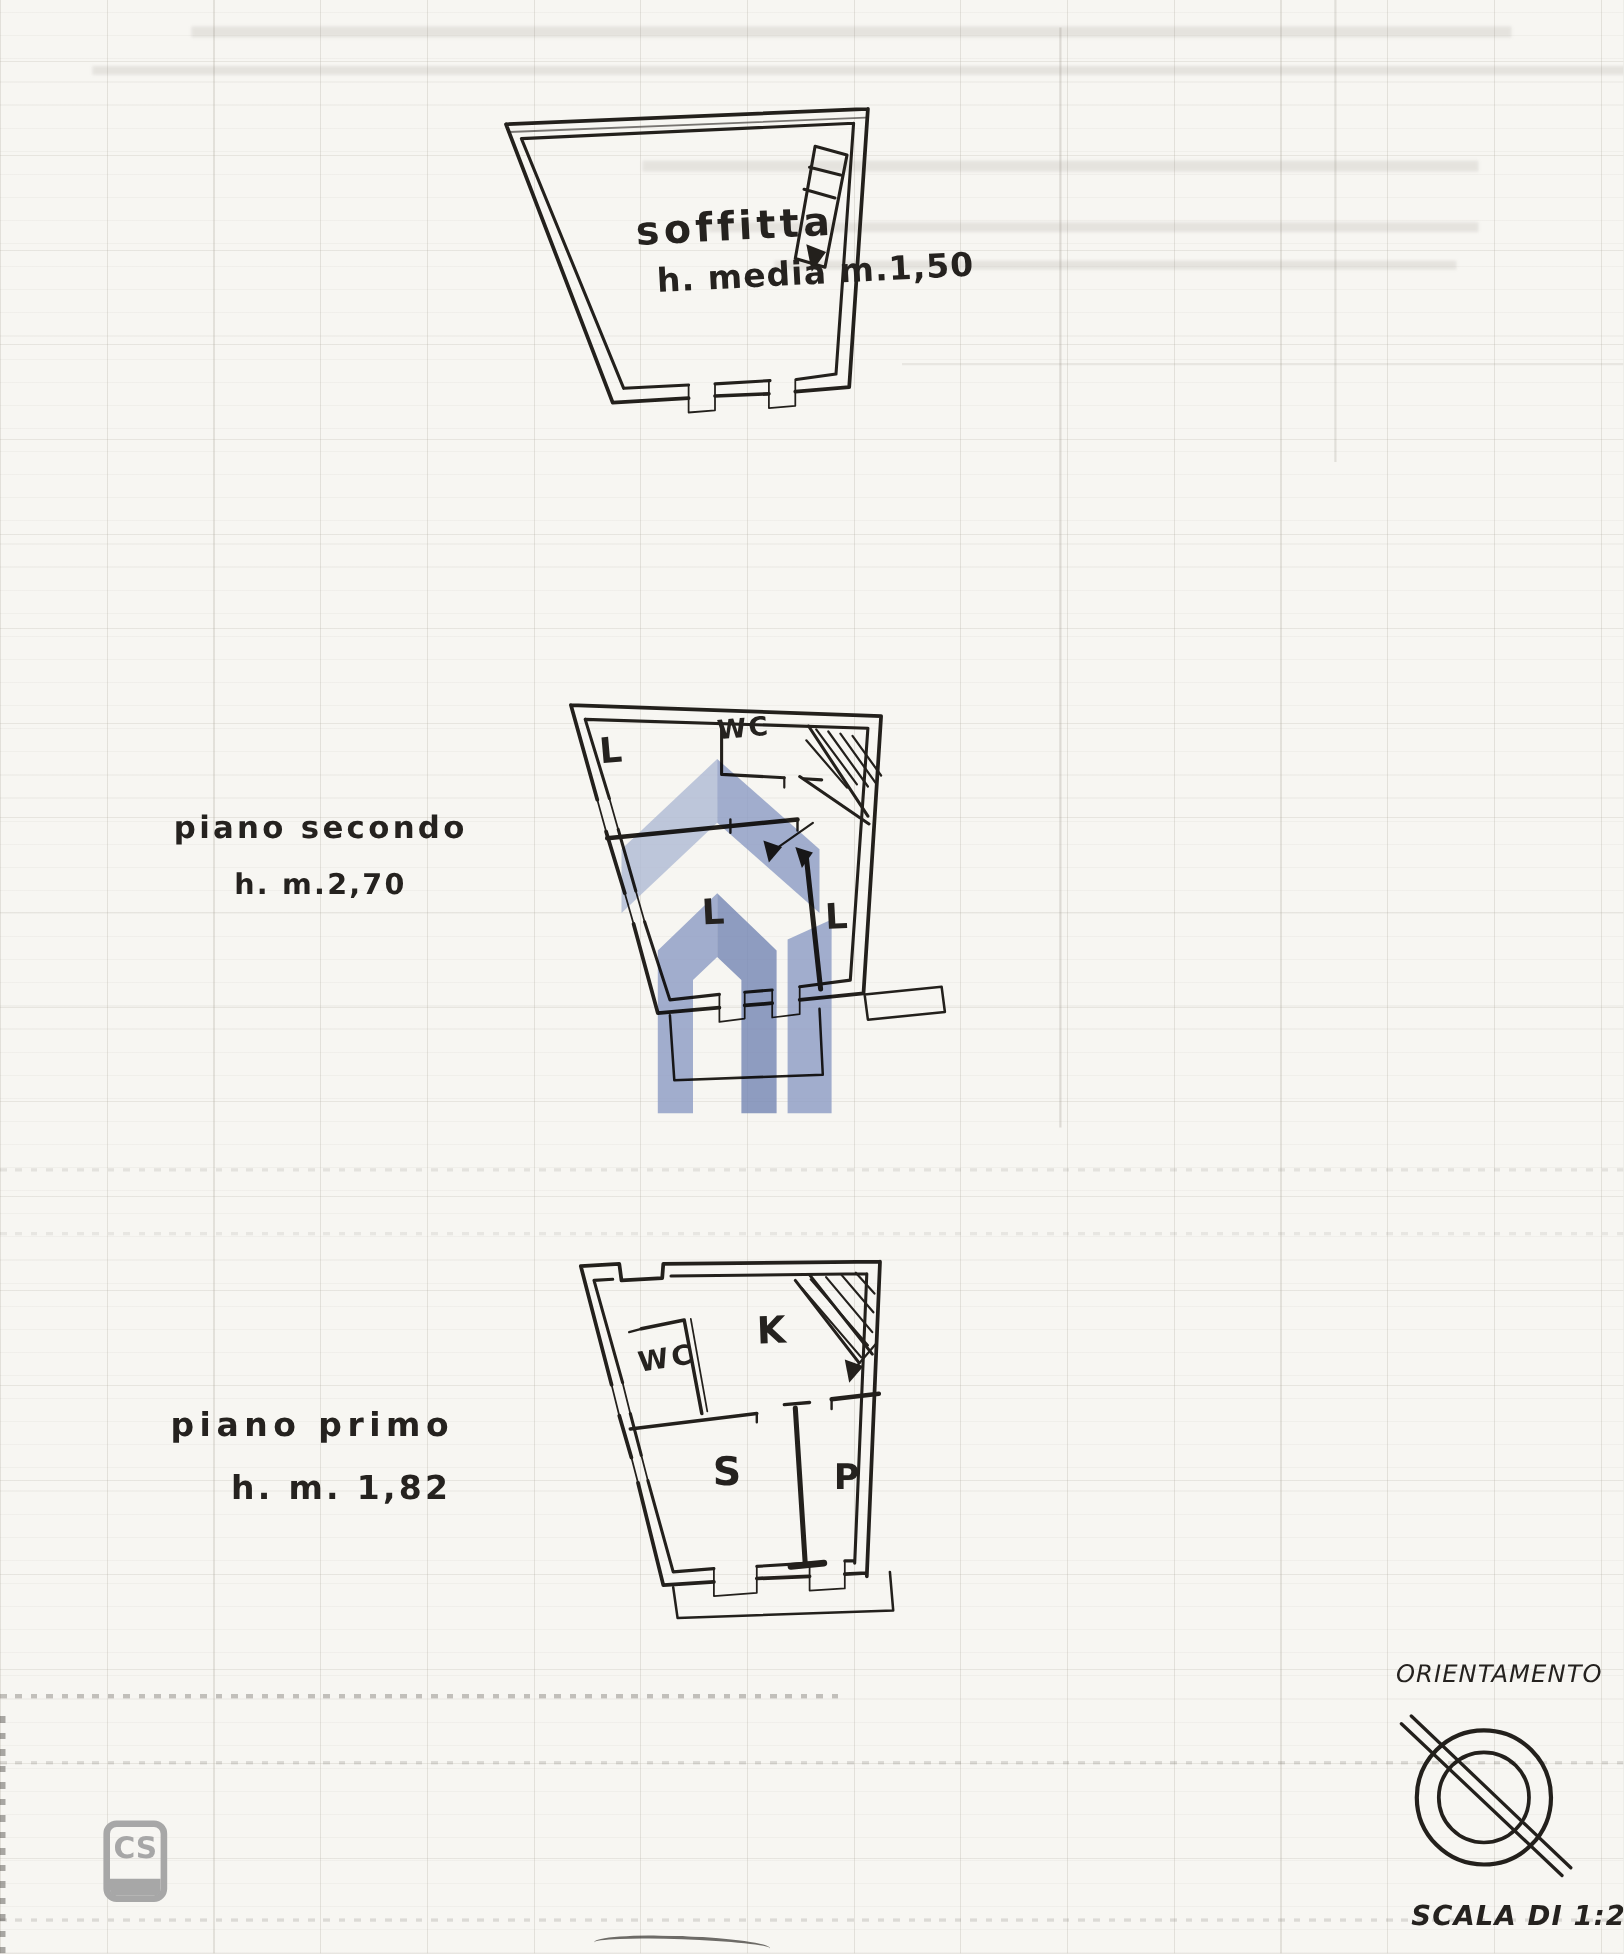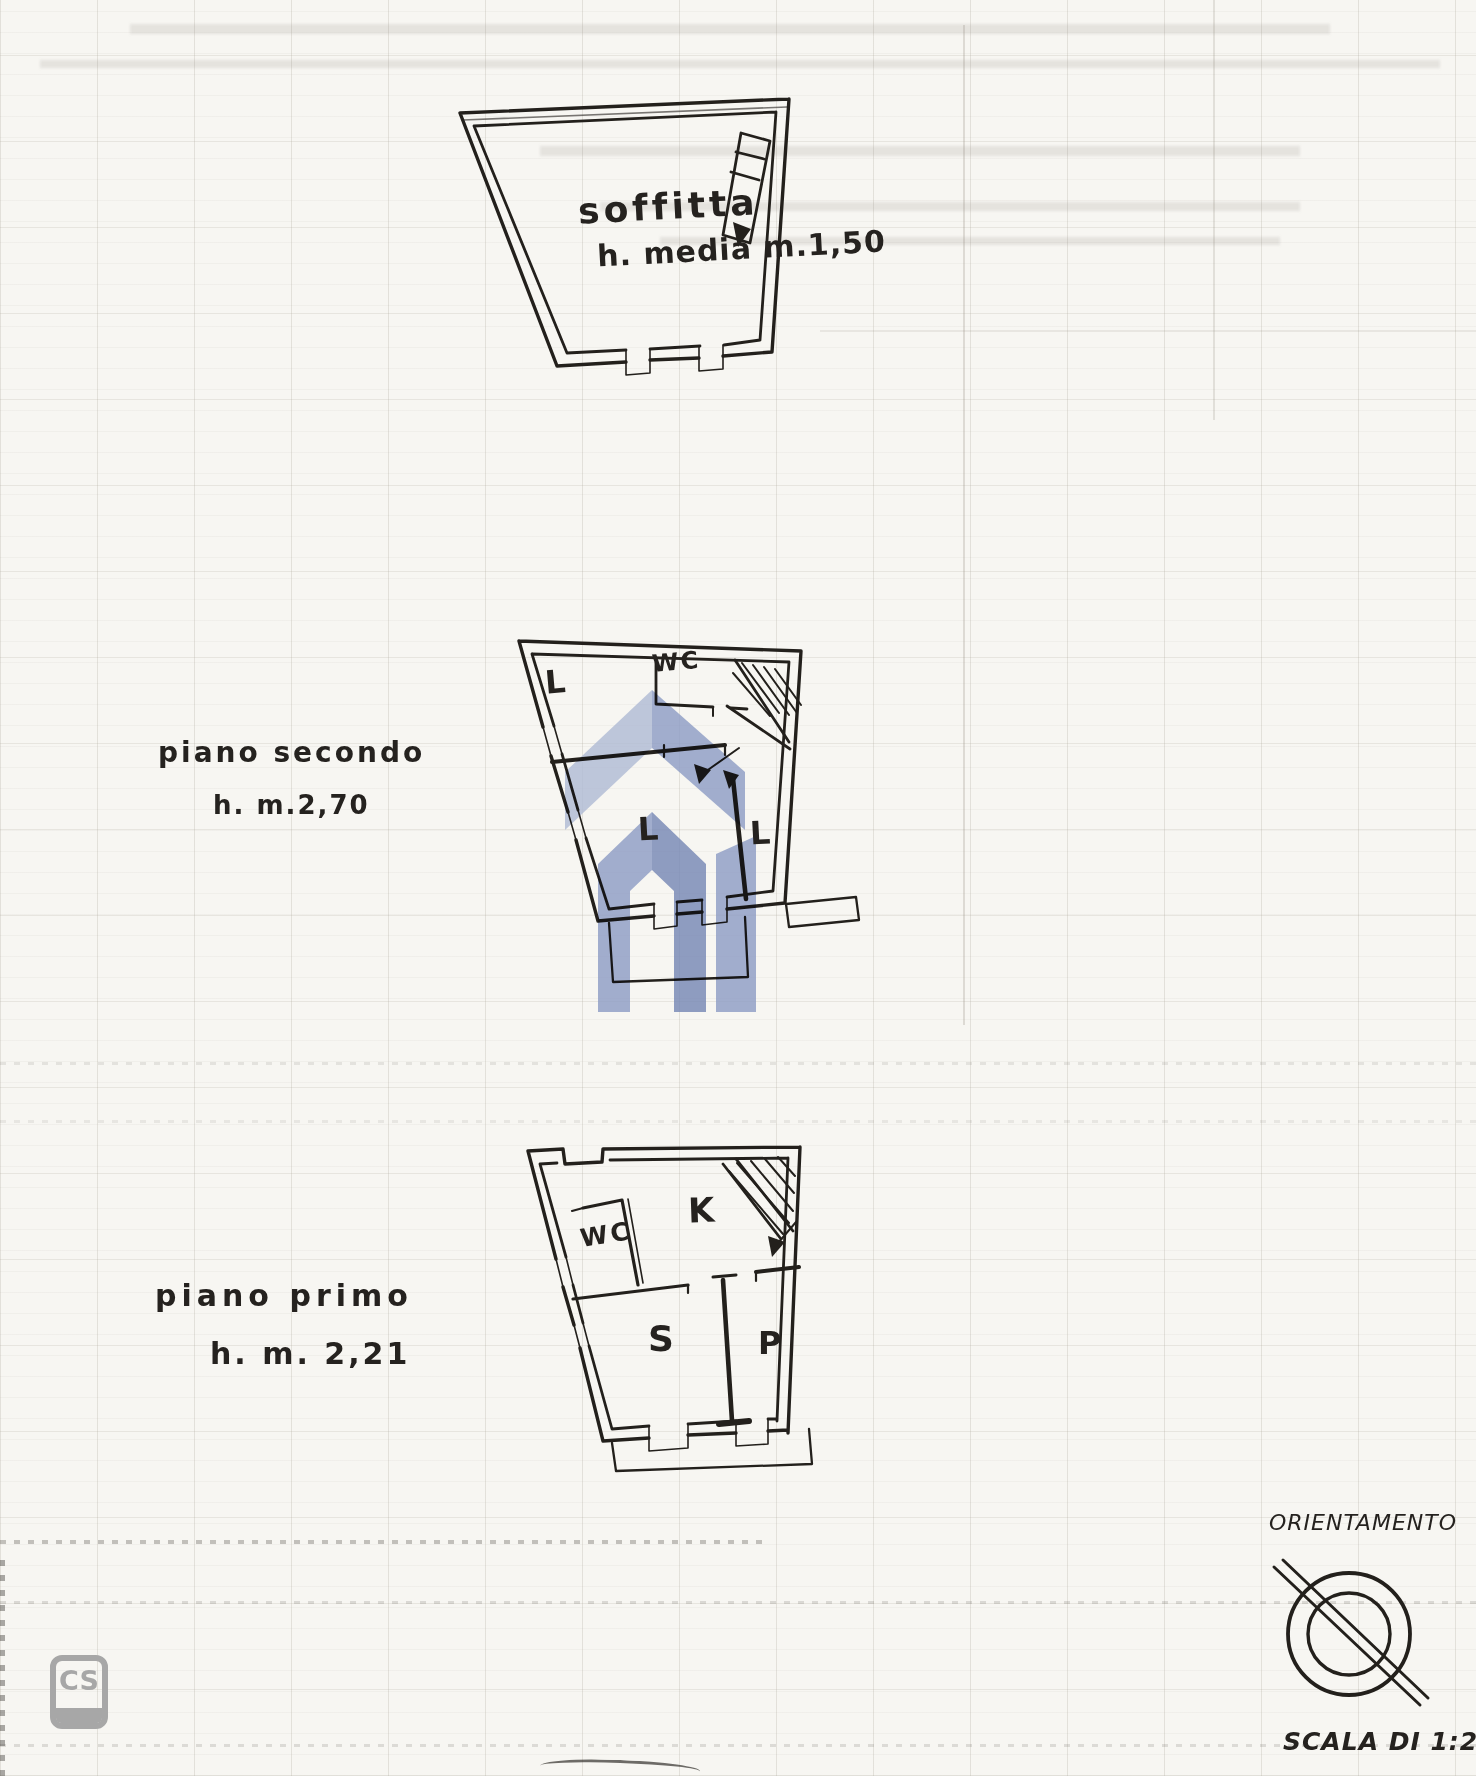--- a/index.html
+++ b/index.html
@@ -9,21 +9,21 @@
     margin:0 auto;
     overflow:hidden;
     background-color:#f7f6f2;
     background-image:
       repeating-linear-gradient(90deg, rgba(173,168,156,0.28) 0 1px, transparent 1px 97px),
       repeating-linear-gradient(0deg,  rgba(173,168,156,0.22) 0 1px, transparent 1px 86px),
       repeating-linear-gradient(0deg,  rgba(130,124,112,0.06) 0 1px, transparent 1px 21px);
     font-family:"DejaVu Sans", sans-serif;
     color:#2a2724;
   }
-  .abs{position:absolute;}
+  .abs{position:absolute;margin-left:44px;}
   svg.linework{position:absolute;left:0;top:0;z-index:2;}
   .lbl{position:absolute;z-index:3;white-space:nowrap;color:#25221f;}
   .hand{font-weight:700;}
   .soffitta-name{left:578px;top:186px;font-size:36px;letter-spacing:4px;transform:rotate(-3deg);}
   .soffitta-h{left:597px;top:231px;font-size:30px;letter-spacing:1px;transform:rotate(-3deg);}
   .floor-caption{font-weight:700;}
   .cap-secondo{left:158px;top:736px;font-size:28px;letter-spacing:3px;}
   .cap-secondo-h{left:213px;top:790px;font-size:26px;letter-spacing:2px;}
   .cap-primo{left:155px;top:1278px;font-size:30px;letter-spacing:5px;}
   .cap-primo-h{left:210px;top:1336px;font-size:30px;letter-spacing:3px;}
@@ -142,21 +142,21 @@
   <div class="lbl hand soffitta-h">h. media m.1,50</div>
 
   <div class="lbl floor-caption cap-secondo">piano secondo</div>
   <div class="lbl floor-caption cap-secondo-h">h. m.2,70</div>
   <div class="lbl room r-sec-l1">L</div>
   <div class="lbl room r-sec-wc">WC</div>
   <div class="lbl room r-sec-l2">L</div>
   <div class="lbl room r-sec-l3">L</div>
 
   <div class="lbl floor-caption cap-primo">piano primo</div>
-  <div class="lbl floor-caption cap-primo-h">h. m. 2,21</div>
+  <div class="lbl floor-caption cap-primo-h">h. m. 1,82</div>
   <div class="lbl room r-pri-wc">WC</div>
   <div class="lbl room r-pri-k">K</div>
   <div class="lbl room r-pri-s">S</div>
   <div class="lbl room r-pri-p">P</div>
 
   <div class="lbl orient">ORIENTAMENTO</div>
   <div class="lbl scala">SCALA DI 1:200</div>
 
   <div class="abs cs-badge">
     <span class="cs-letters">CS</span>

